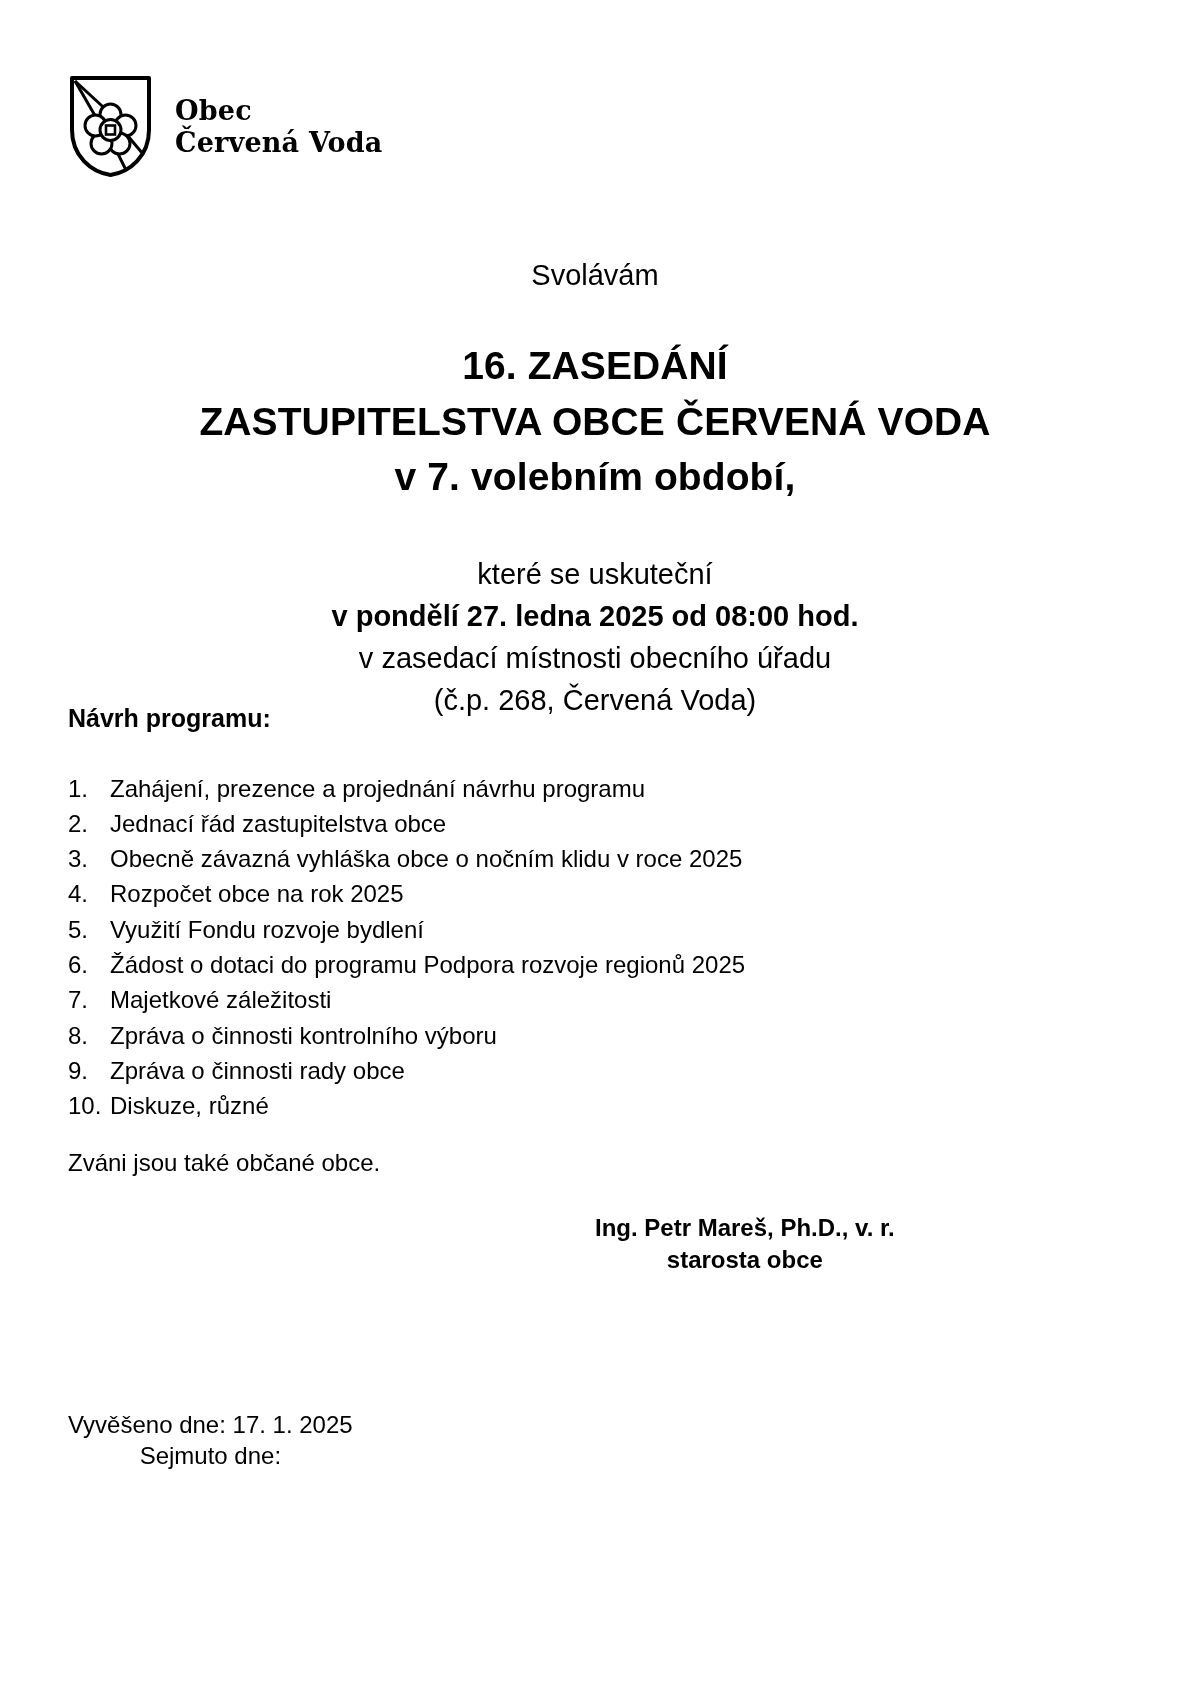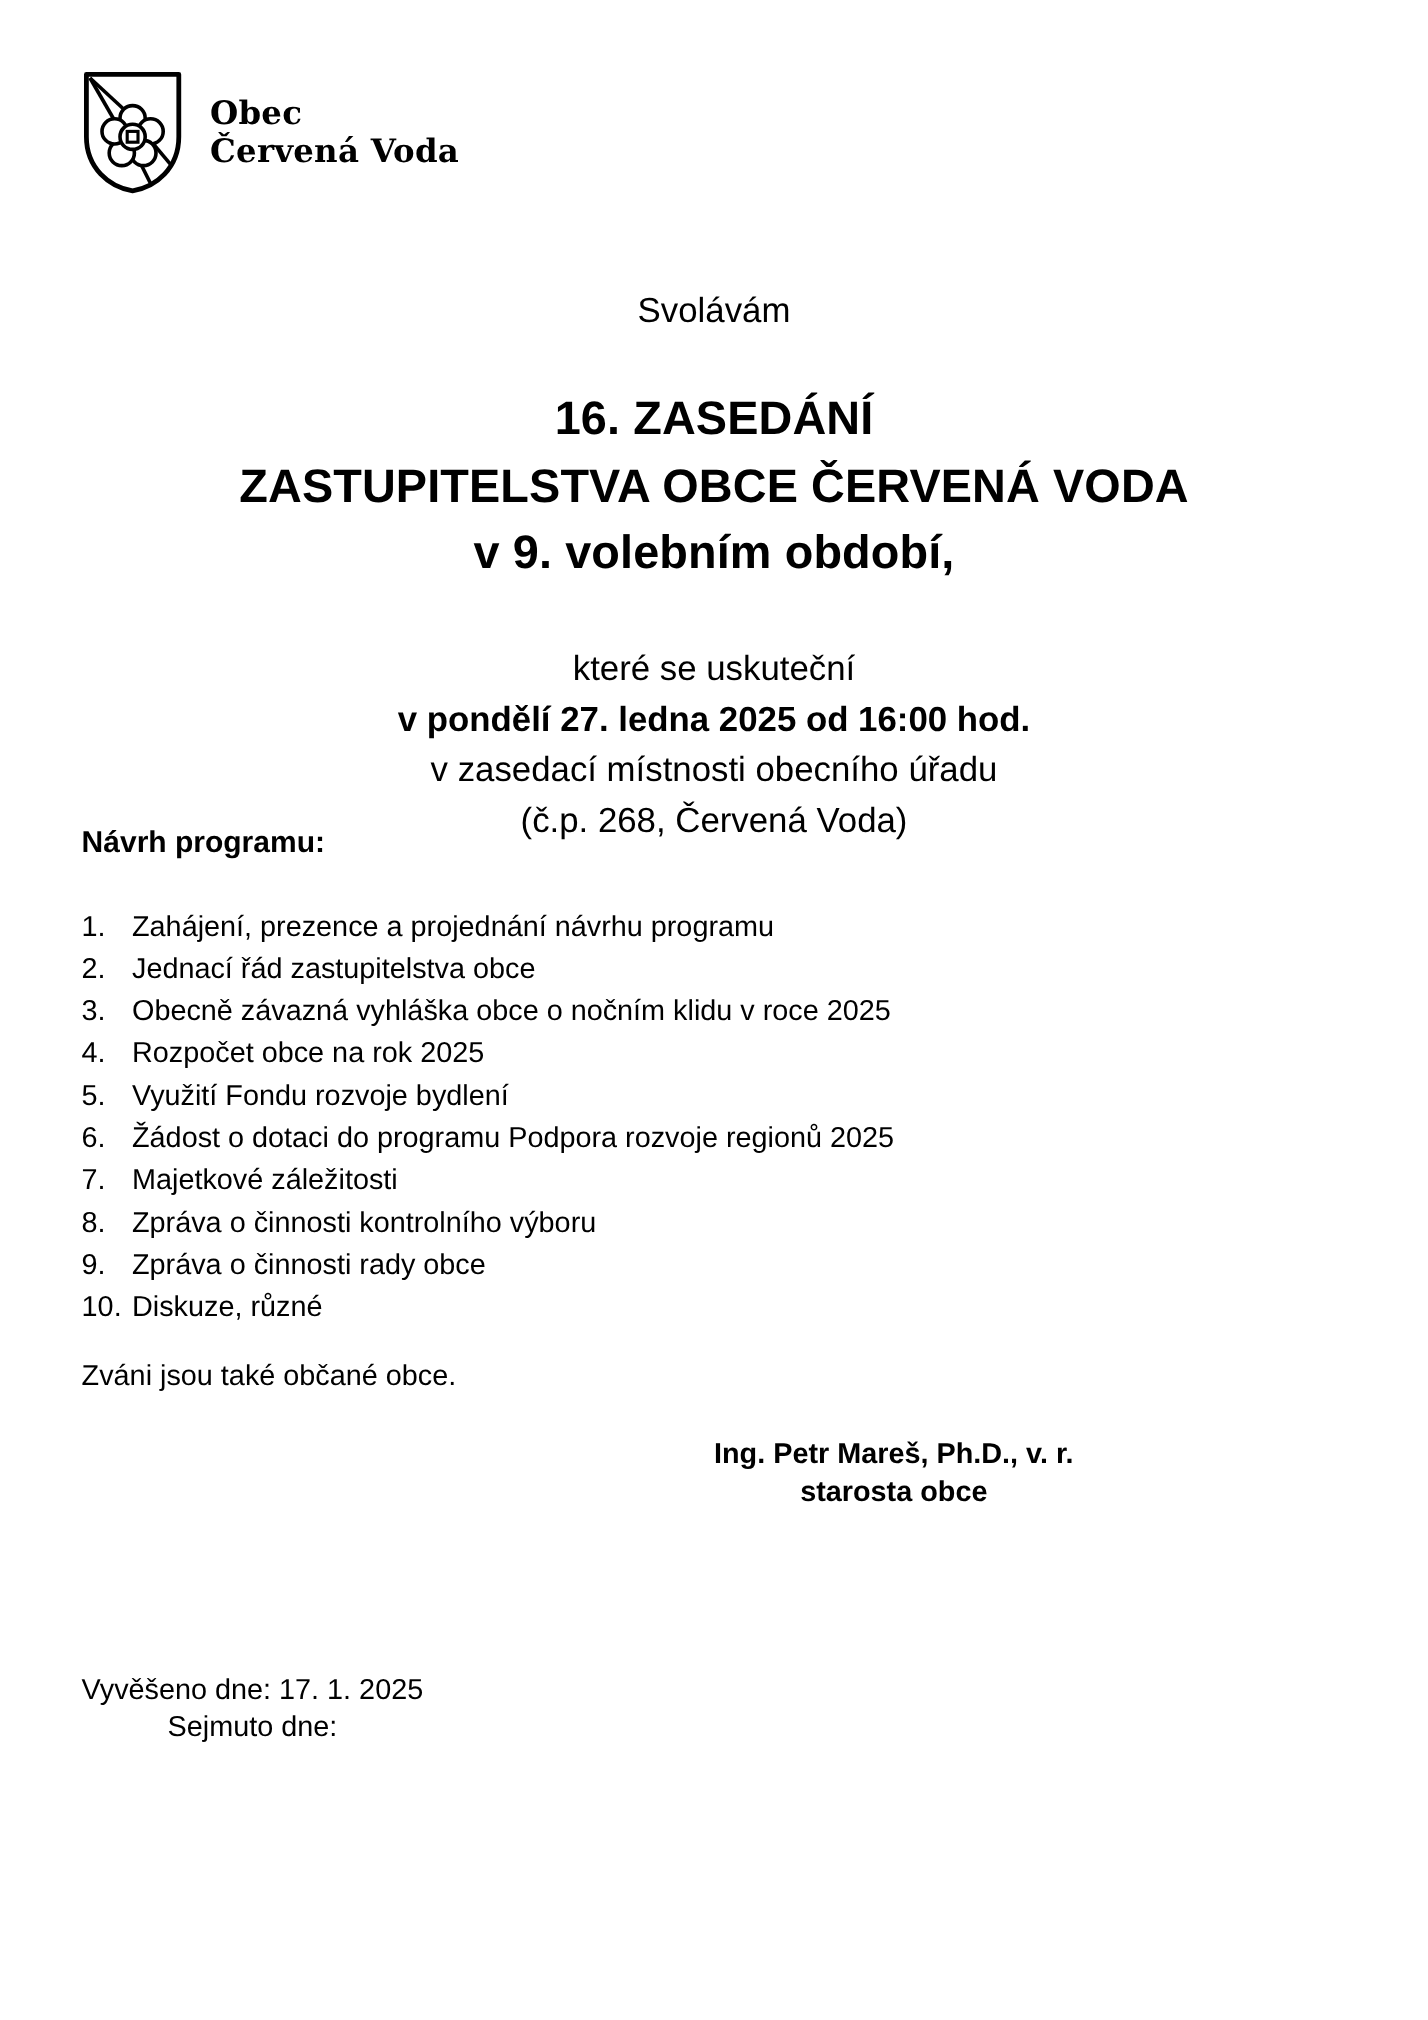--- a/index.html
+++ b/index.html
@@ -12,20 +12,21 @@
     color: #000000;
     -webkit-font-smoothing: antialiased;
   }
   .page {
     position: relative;
     width: 1190px;
     height: 1513px;
     background: #ffffff;
     overflow: hidden;
     box-sizing: border-box;
+    margin-top: 16px;
   }
 
   
   .letterhead {
     position: absolute;
     left: 68px;
     top: 58px;
     display: flex;
     align-items: center;
     gap: 22px;
@@ -168,26 +169,26 @@
       <span class="line2">Červená Voda</span>
     </div>
   </div>
 
   <div class="center-block">
     <div class="lead">Svolávám</div>
 
     <div class="title-group">
       <span class="t-line">16. ZASEDÁNÍ</span>
       <span class="t-line">ZASTUPITELSTVA OBCE ČERVENÁ VODA</span>
-      <span class="t-line">v 9. volebním období,</span>
+      <span class="t-line">v 7. volebním období,</span>
     </div>
 
     <div class="when-group">
       <span class="w-line">které se uskuteční</span>
-      <span class="w-line bold">v pondělí 27. ledna 2025 od 16:00 hod.</span>
+      <span class="w-line bold">v pondělí 27. ledna 2025 od 08:00 hod.</span>
       <span class="w-line">v zasedací místnosti obecního úřadu</span>
       <span class="w-line">(č.p. 268, Červená Voda)</span>
     </div>
   </div>
 
   <div class="program">
     <div class="program-heading">Návrh programu:</div>
     <ol class="agenda">
       <li>
         <span class="num">1.</span>

